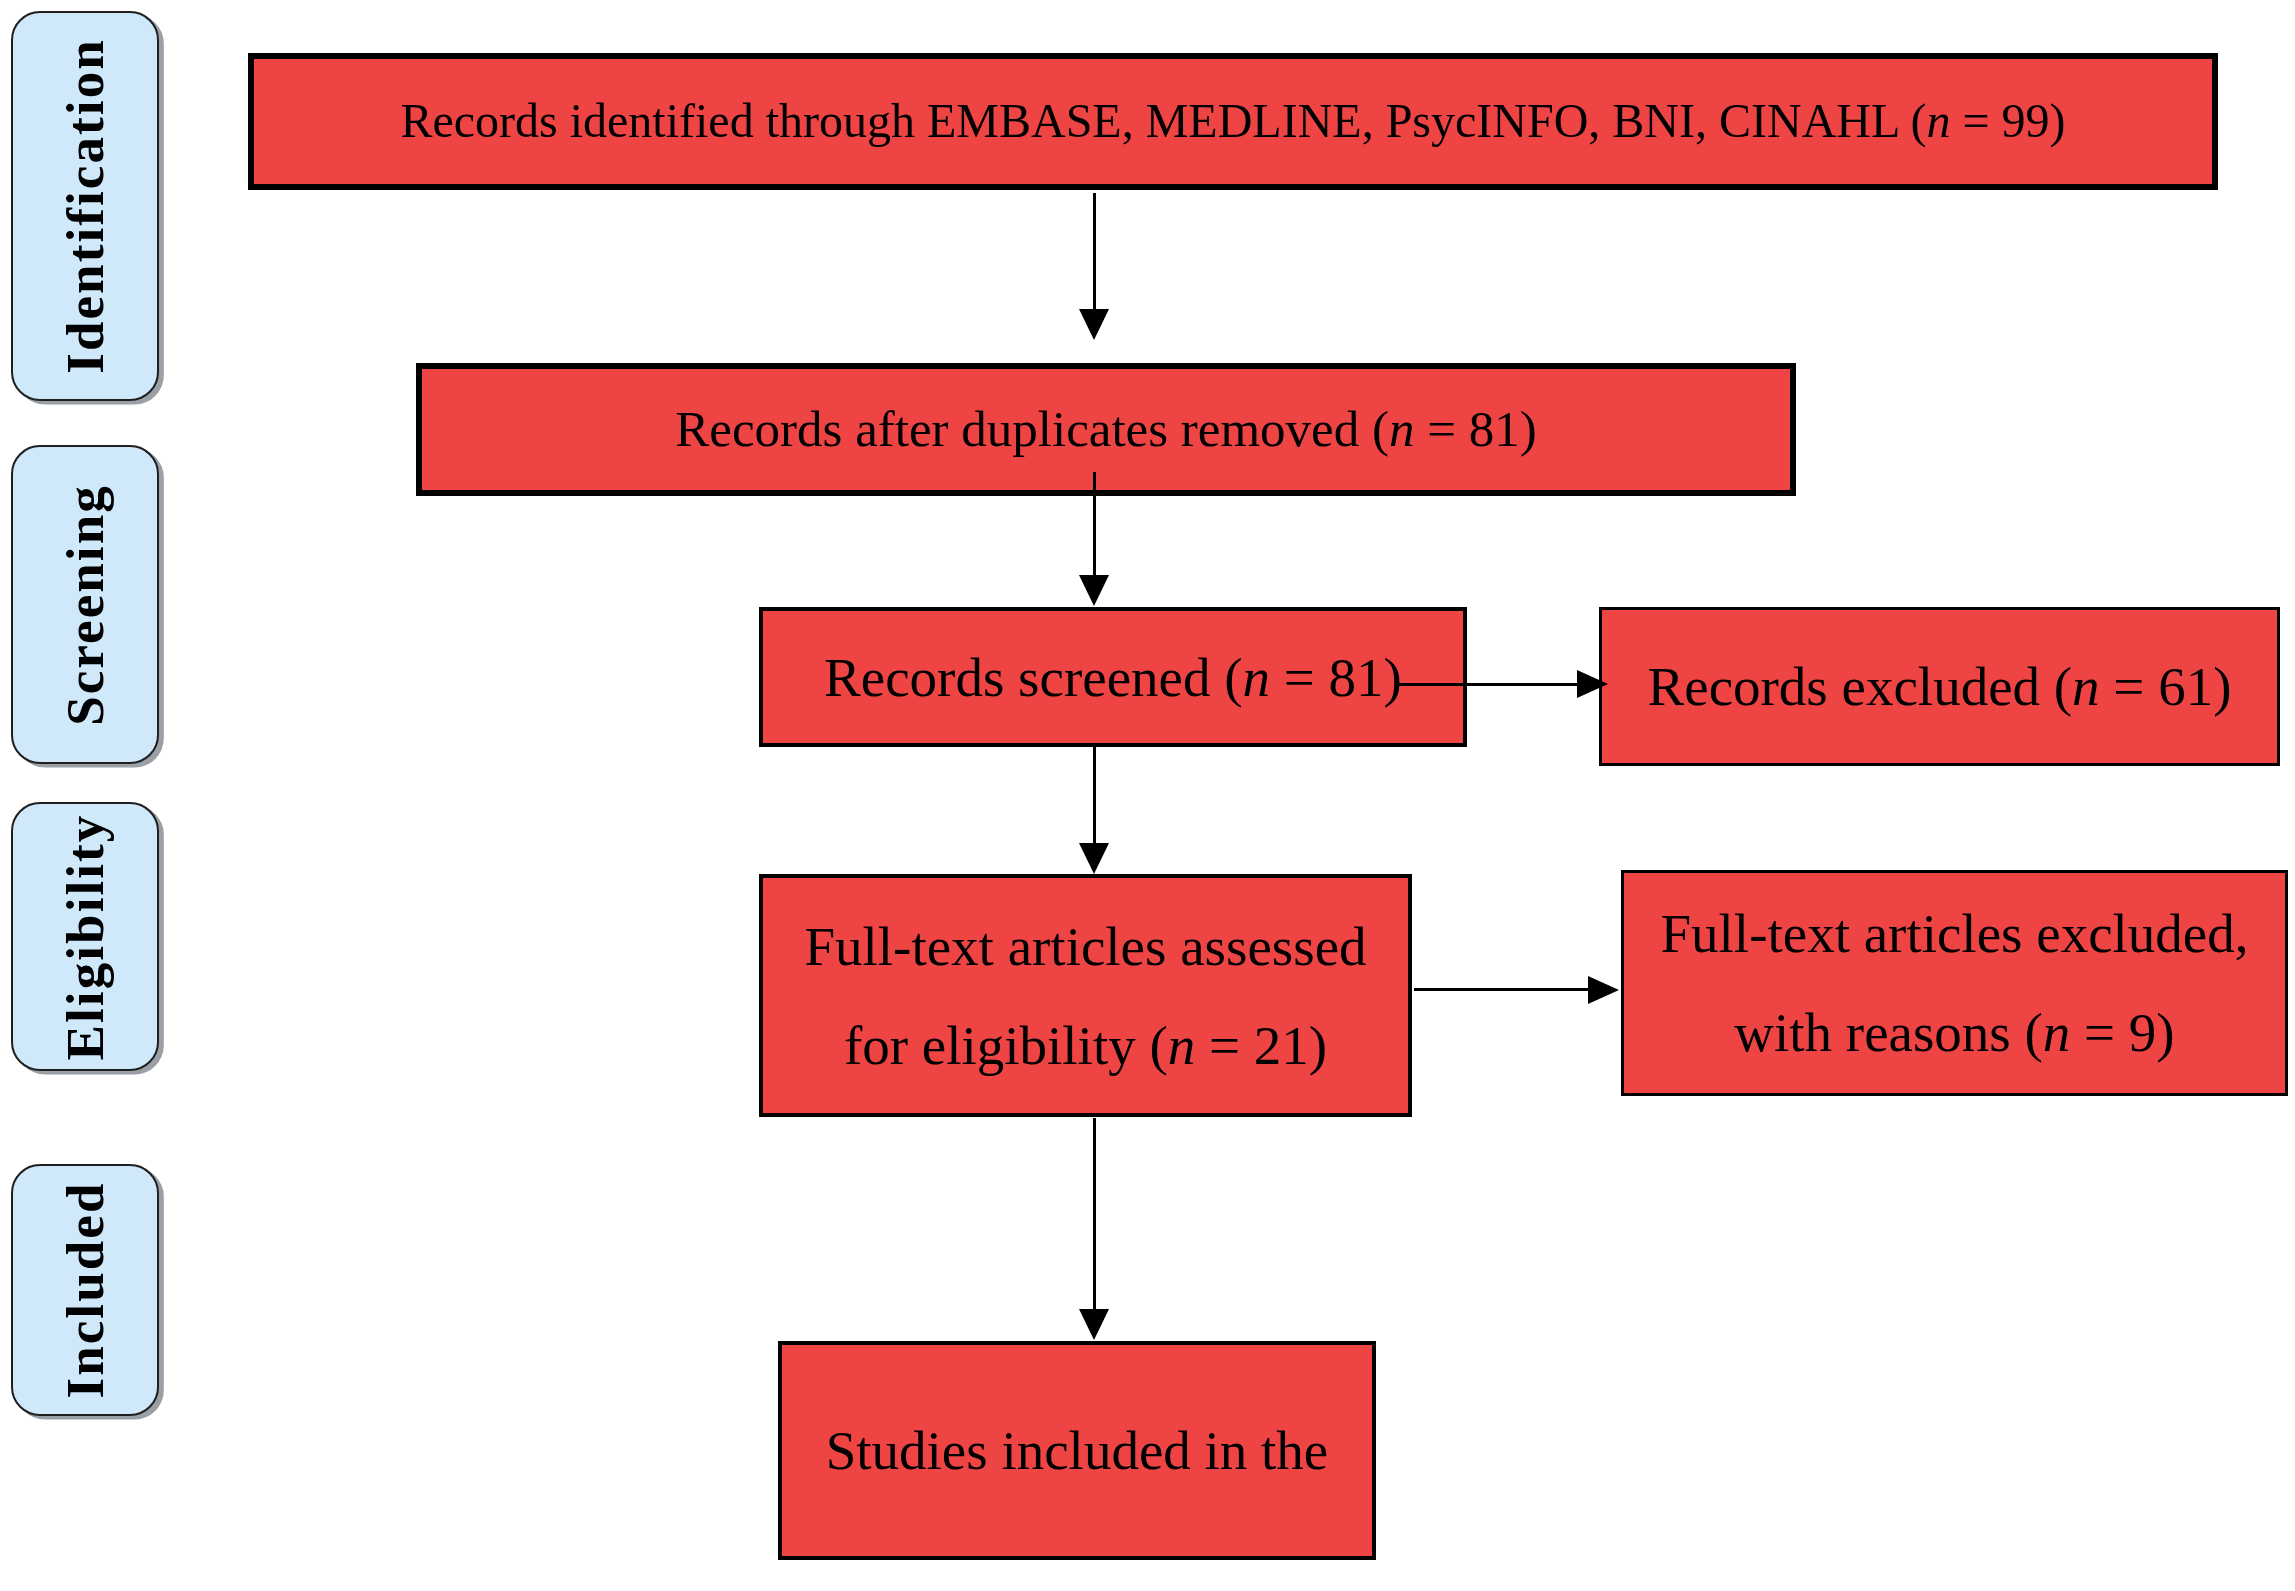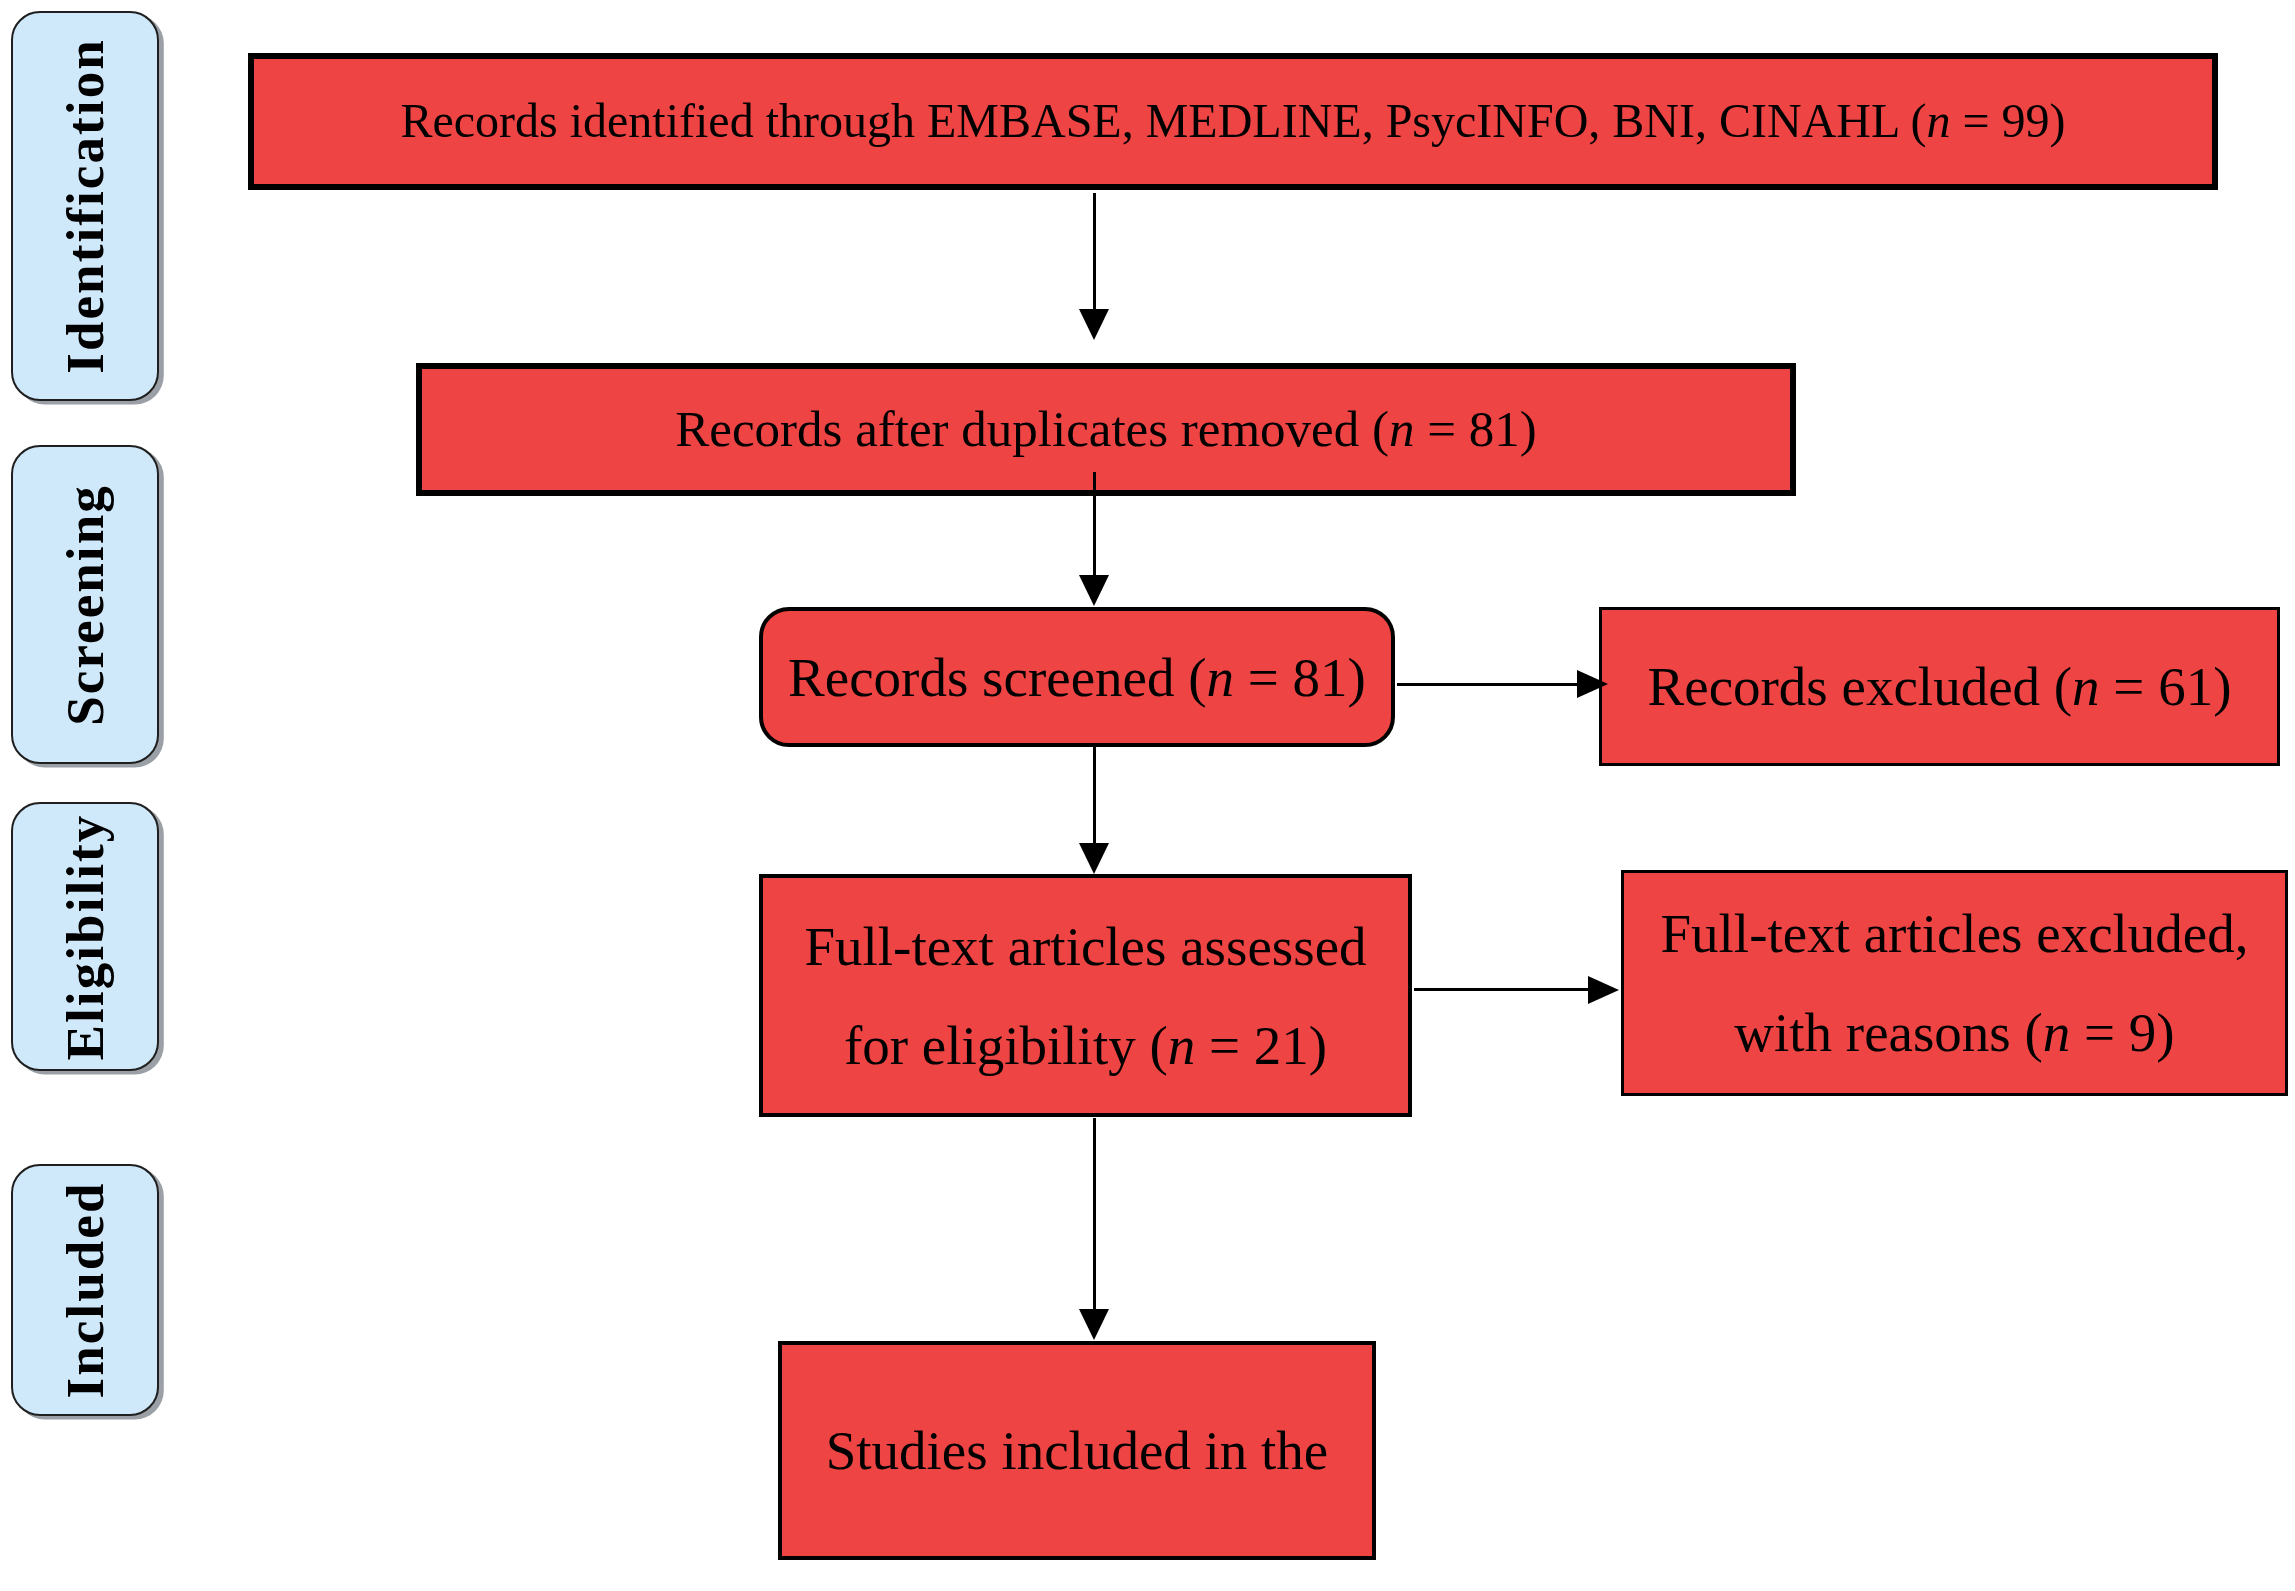--- a/index.html
+++ b/index.html
@@ -45,21 +45,21 @@
     text-align:center;
     font-size:55px;
     line-height:1.8;
   }
   .fbox.thick{border-width:6.2px;}
   .fbox.thin{border-width:3.4px;}
   .fbox .line{white-space:nowrap;}
   .fbox .it{font-style:italic;}
   .b1{left:248px; top:53px;  width:1970px;height:137px;font-size:48px;}
   .b2{left:416px; top:339px; width:1380px;height:133px;font-size:51px;margin-top:24px;}
-  .b3{left:759px;top:607px; width:636px; height:140px;border-radius:30px;}
+  .b3{left:759px;top:607px; width:708px; height:140px;}
   .b4{left:1599px;top:607px; width:681px; height:159px;}
   .b5{left:759px;top:874px;width:653px; height:243px;}
   .b6{left:1621px;top:870px;width:667px; height:226px;}
   .b7{left:778px;top:1341px;width:598px; height:219px;}
 
   
   .vshaft{position:absolute;width:3.4px;background:#000;}
   .hshaft{position:absolute;height:3.4px;background:#000;}
   .head-down{
     position:absolute;width:0;height:0;

